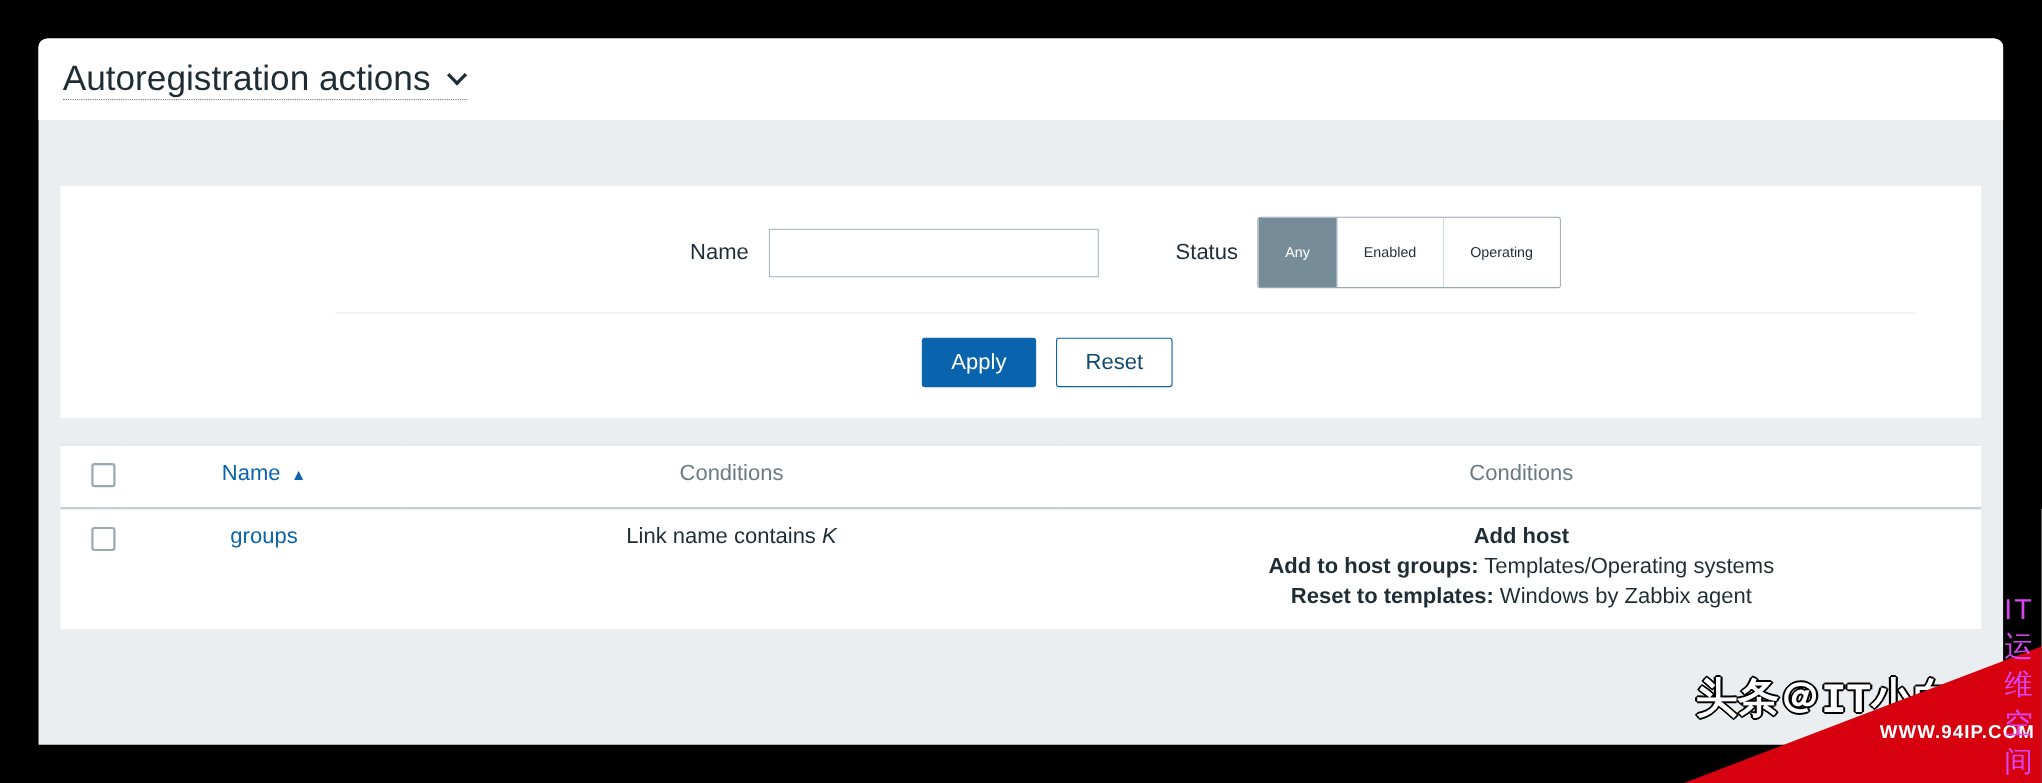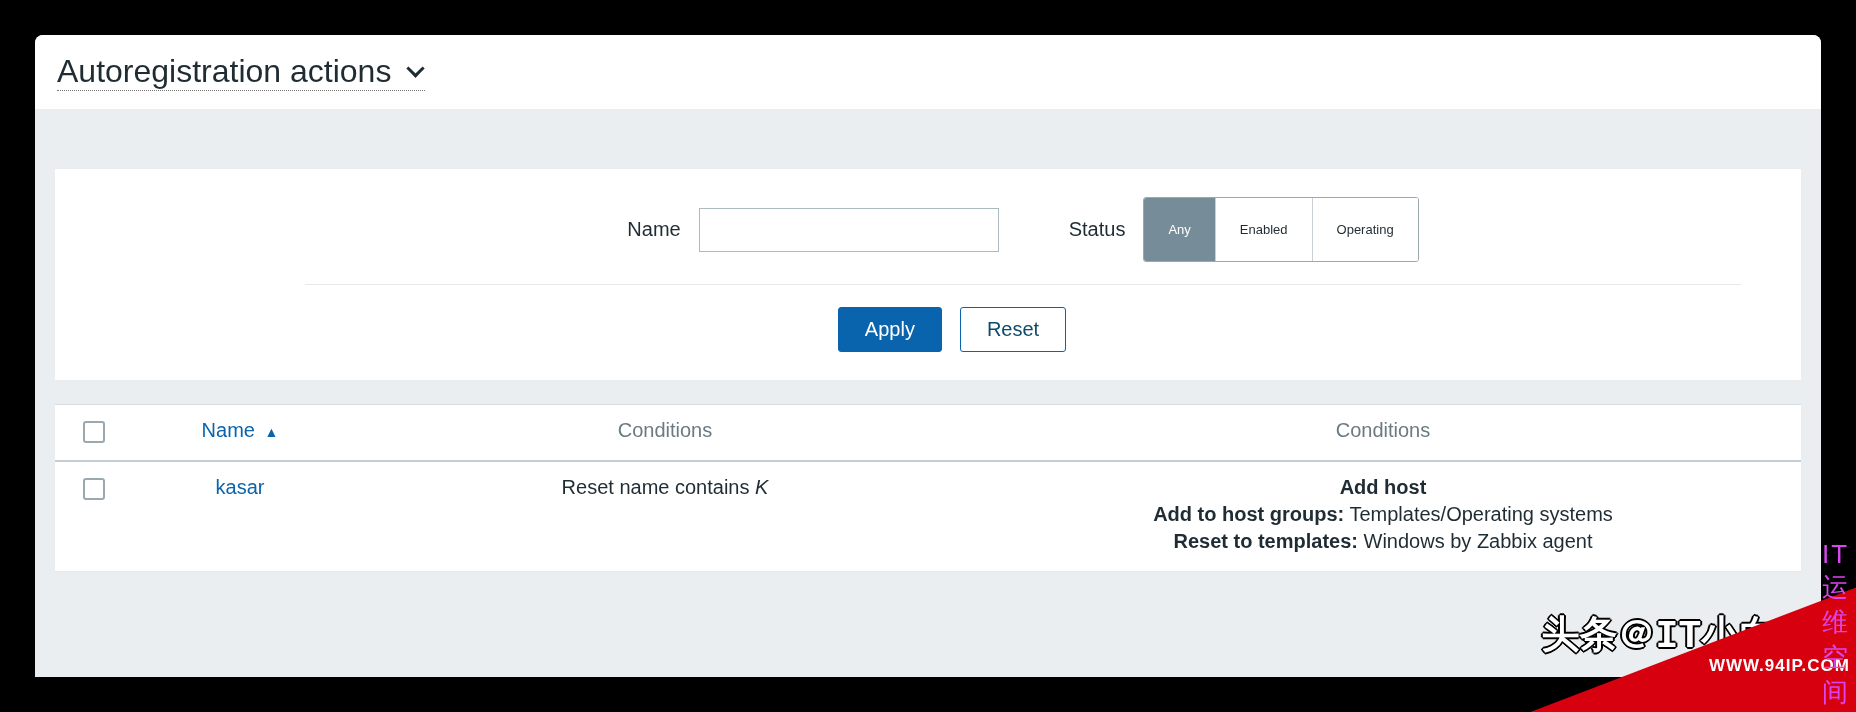--- a/index.html
+++ b/index.html
@@ -242,24 +242,24 @@
           <th class="col-cond">Conditions</th>
           <th>Conditions</th>
         </tr>
       </thead>
       <tbody>
         <tr>
           <td class="col-cb">
             <span class="cbx"></span>
           </td>
           <td class="col-name">
-            <span class="link">kasar</span>
+            <span class="link">groups</span>
           </td>
           <td class="col-cond">
-            <span>Reset name contains </span><span class="italic">K</span>
+            <span>Link name contains </span><span class="italic">K</span>
           </td>
           <td>
             <div class="op-line">
               <span class="op-bold">Add host</span>
             </div>
             <div class="op-line">
               <span class="op-bold">Add to host groups:</span>
               <span>Templates/Operating systems</span>
             </div>
             <div class="op-line">

